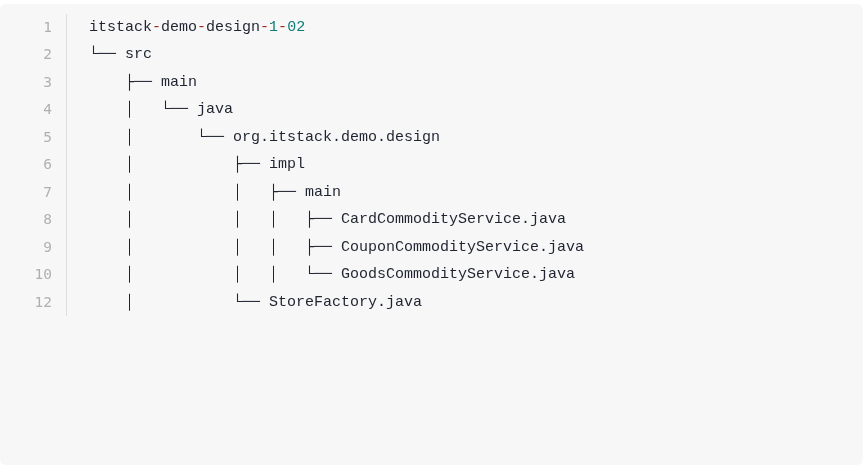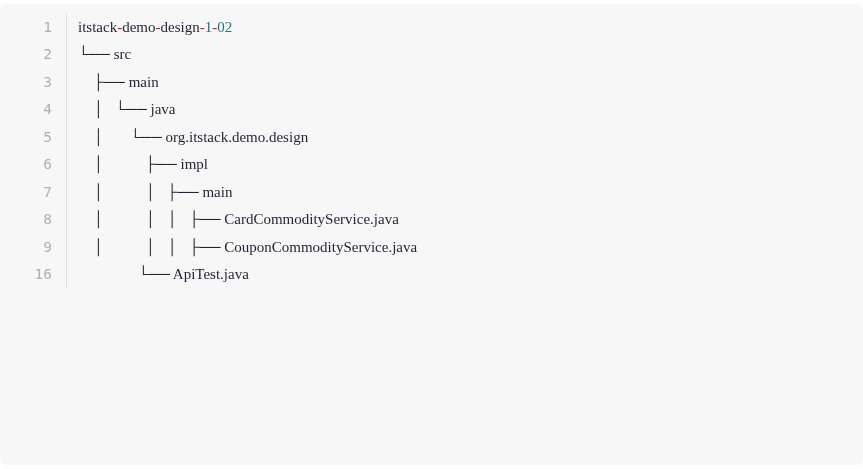--- a/index.html
+++ b/index.html
@@ -49,24 +49,24 @@
     font-family: "DejaVu Sans Mono", "Liberation Mono", monospace;
     font-size: 14.5px;
     line-height: 27.45px;
     -webkit-user-select: none;
     user-select: none;
     white-space: nowrap;
     border-right: 1px solid #dedede;
   }
 
   .line-code {
-    padding: 0 0 0 11px;
+    padding: 0 0 0 22px;
     vertical-align: middle;
     color: #1f2430;
-    font-family: Liberation Serif, serif;
+    font-family: Liberation Mono, monospace;
     font-size: 15px;
     line-height: 27.45px;
     white-space: pre;
     letter-spacing: 0px;
   }
 
   .tok-dash { color: #9c2b24; }
   .tok-num  { color: #0e7c78; }
 </style>
 </head>
@@ -105,18 +105,22 @@
         </tr>
         <tr class="code-row">
           <td class="line-no">8</td>
           <td class="line-code">    │           │   │   ├── CardCommodityService.java</td>
         </tr>
         <tr class="code-row">
           <td class="line-no">9</td>
           <td class="line-code">    │           │   │   ├── CouponCommodityService.java</td>
         </tr>
         <tr class="code-row">
-          <td class="line-no">16</td>
-          <td class="line-code">                └── ApiTest.java</td>
+          <td class="line-no">10</td>
+          <td class="line-code">    │           │   │   └── GoodsCommodityService.java</td>
+        </tr>
+        <tr class="code-row">
+          <td class="line-no">12</td>
+          <td class="line-code">    │           └── StoreFactory.java</td>
         </tr>
       </tbody>
   </table>
 </div>
 
 </body></html>

